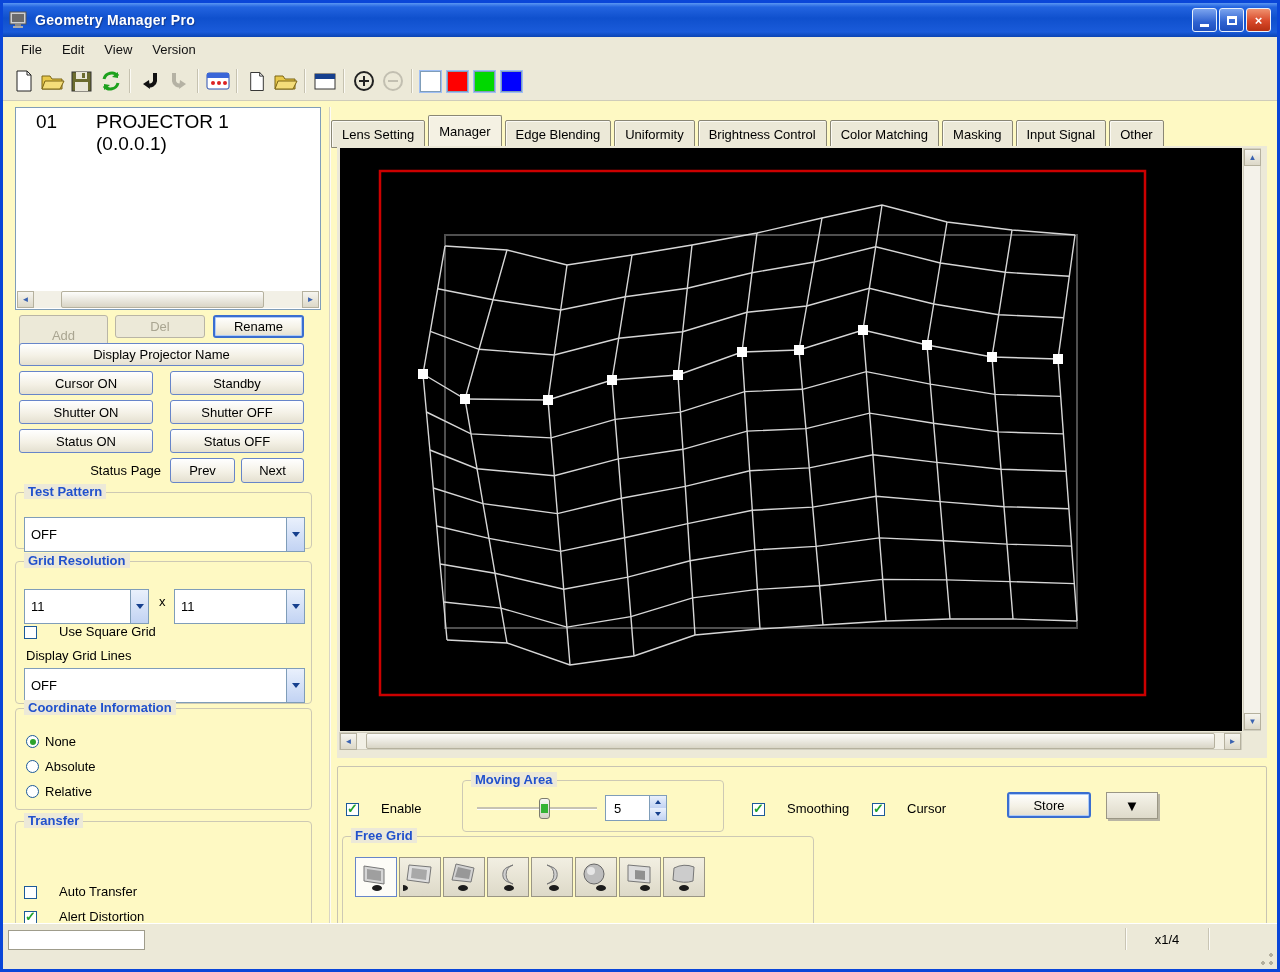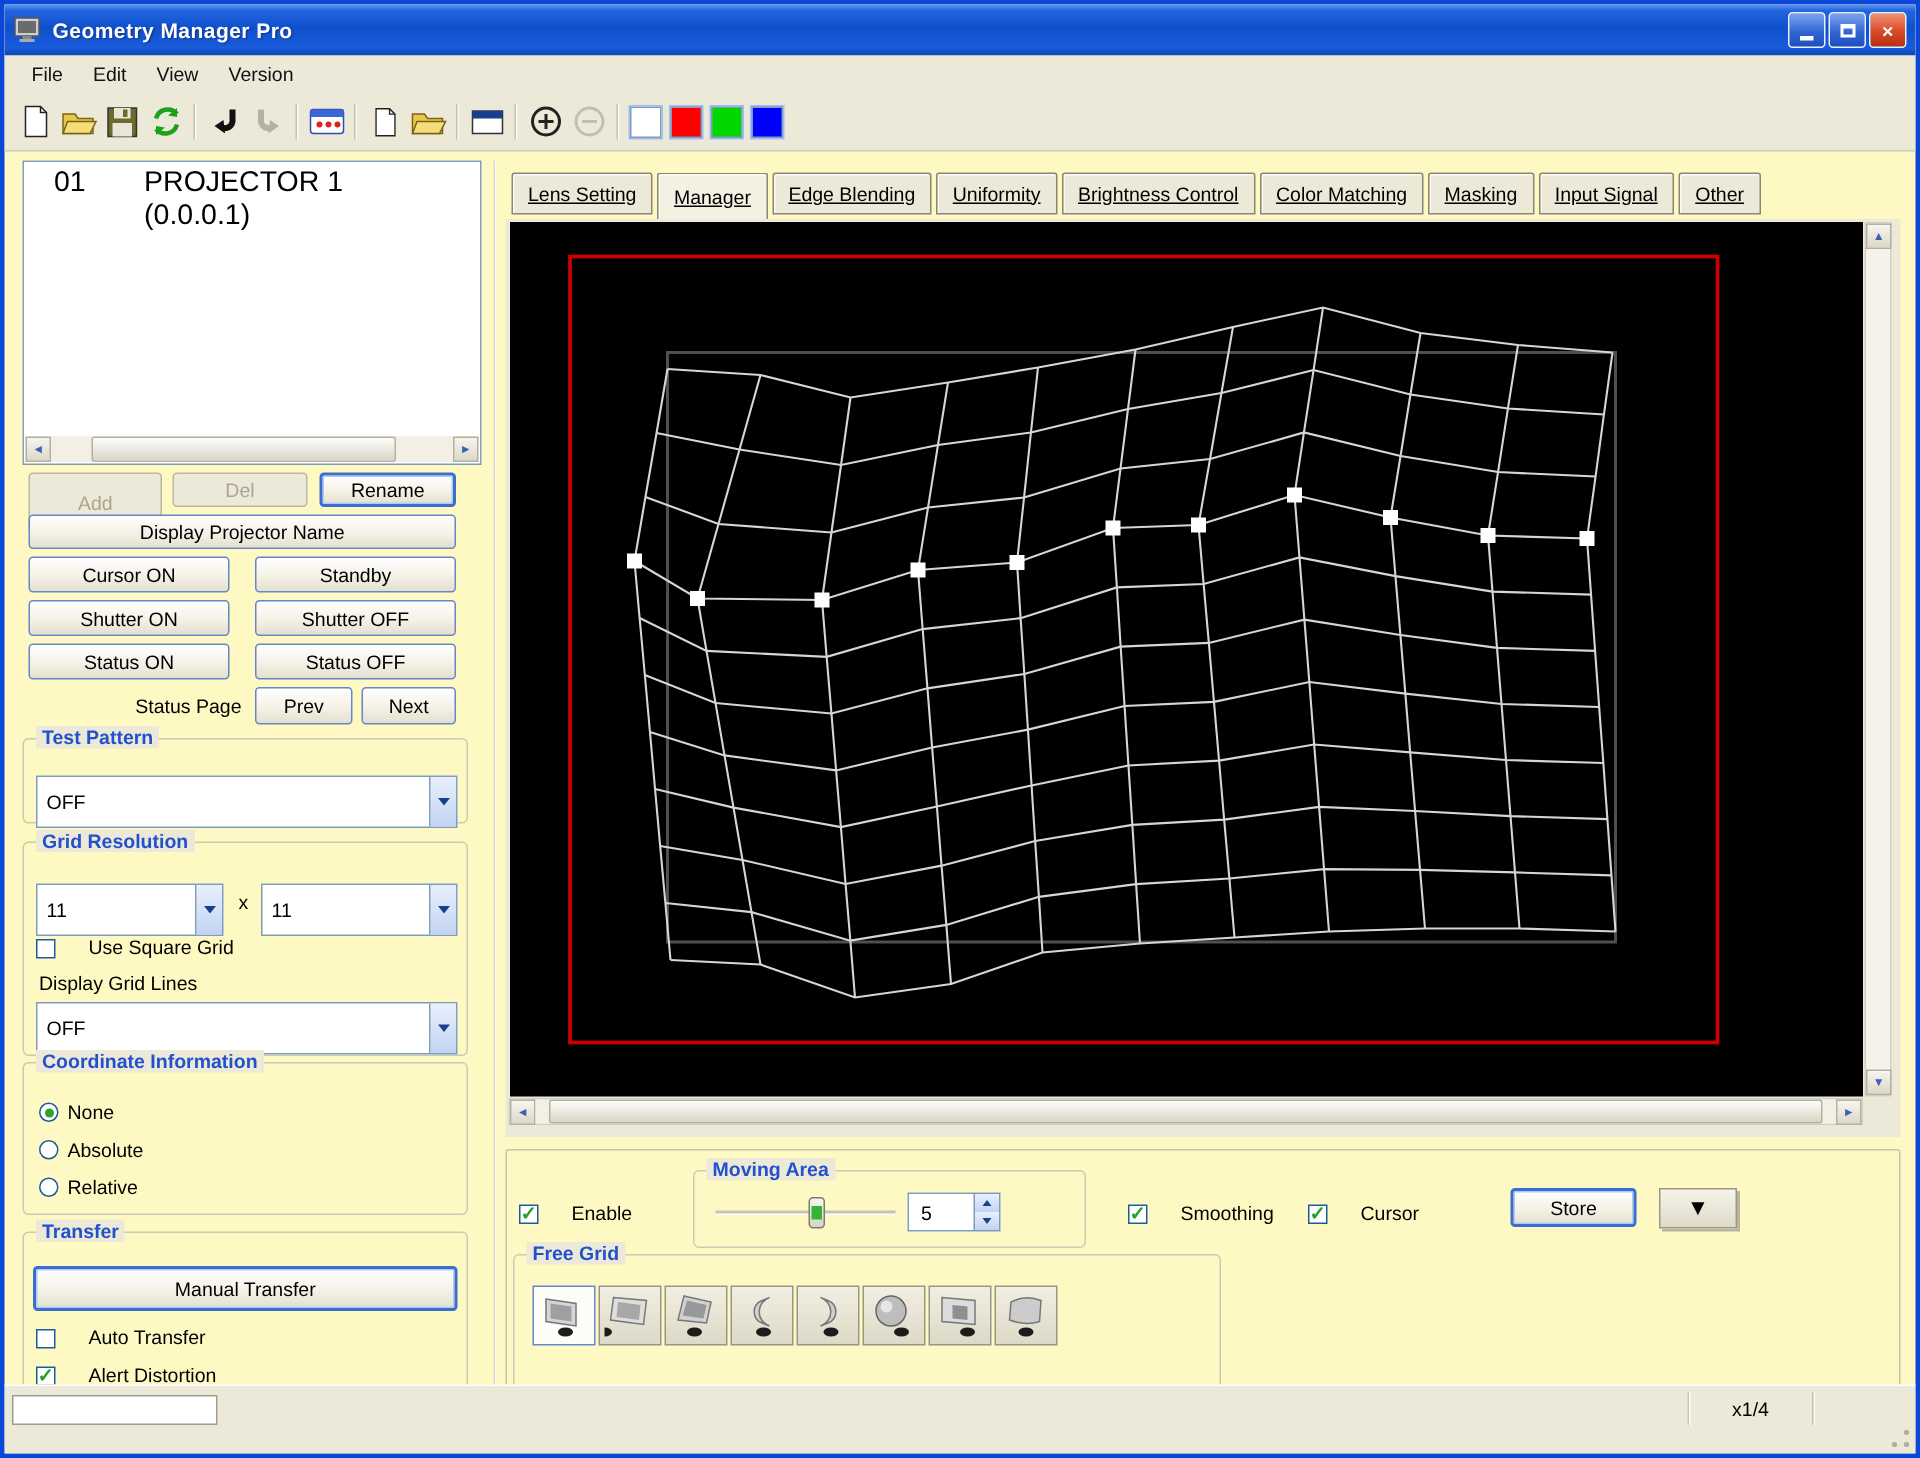--- a/index.html
+++ b/index.html
@@ -45,21 +45,21 @@
   
   .listbox{position:absolute;left:12px;top:104px;width:306px;height:203px;background:#fff;border:1px solid #7f9db9;}
   .list-item{display:flex;padding:3px 20px;font-size:19px;gap:19px;}
   .list-item .num{width:42px;}
   .hscroll-list{position:absolute;left:1px;right:1px;bottom:1px;height:17px;background:#ece9d8;display:flex;}
   .sb-arrow{width:17px;height:17px;background:linear-gradient(180deg,#f6f5ef,#dcd8c8);border:1px solid #b5b19e;display:flex;align-items:center;justify-content:center;font-size:8px;color:#3a62b0;}
   .sb-track{flex:1;position:relative;background:#f2f0e6;}
   .sb-thumb{position:absolute;top:0;height:100%;background:linear-gradient(180deg,#fdfdfb,#d9d5c6);border:1px solid #b5b19e;border-radius:2px;}
   .vdivider{position:absolute;left:326px;top:104px;bottom:42px;width:2px;border-left:1px solid #d9d5c5;border-right:1px solid #fcfbf6;}
   
-  .tabbar{position:absolute;left:338px;top:112px;height:33px;display:flex;text-decoration:underline;}
+  .tabbar{position:absolute;left:328px;top:112px;height:33px;display:flex;align-items:flex-end;}
   .tab{height:28px;padding:0 10px;display:flex;align-items:center;background:#ece9d8;border:1px solid #8a8775;border-radius:2px 2px 0 0;
     box-shadow:inset 1px 1px 0 #fbfaf4;font-size:13px;margin-right:3px;color:#000;}
   .tab.active{height:33px;background:#f4f1e3;font-size:13px;border-bottom-color:#f4f1e3;}
   
   .canvas-frame{position:absolute;left:334px;top:143px;width:930px;height:612px;background:#ece9d8;}
   .geo-canvas{position:absolute;left:3px;top:2px;width:902px;height:583px;background:#000;}
   .vscroll{position:absolute;left:906px;top:2px;width:18px;height:583px;background:#f4f2ea;border:1px solid #d2cfc0;display:flex;flex-direction:column;justify-content:space-between;}
   .hscroll{position:absolute;left:2px;top:586px;width:903px;height:18px;background:#f4f2ea;border:1px solid #d2cfc0;display:flex;}
   
   .bottom-frame{position:absolute;left:334px;top:763px;width:930px;height:168px;border:1px solid #c8c4b2;border-radius:2px;}
@@ -295,21 +295,20 @@
         <span>Absolute</span>
     </div>
     <div class="radio-row" style="left:10px;top:75px;">
       <span class="radio"></span>
         <span>Relative</span>
     </div>
   </div>
 
   <div class="group" style="left:12px;top:818px;width:297px;height:110px;">
     <span class="glabel">Transfer</span>
-    <div class="btn focus" style="left:6px;top:22px;width:283px;height:30px;">Manual Transfer</div>
     <label class="check" style="left:8px;top:62px;">
       <span class="checkbox"></span>
         <span>Auto Transfer</span>
     </label>
     <label class="check" style="left:8px;top:87px;">
       <span class="checkbox">
           <span class="mark">✓</span>
         </span>
         <span>Alert Distortion</span>
     </label>

